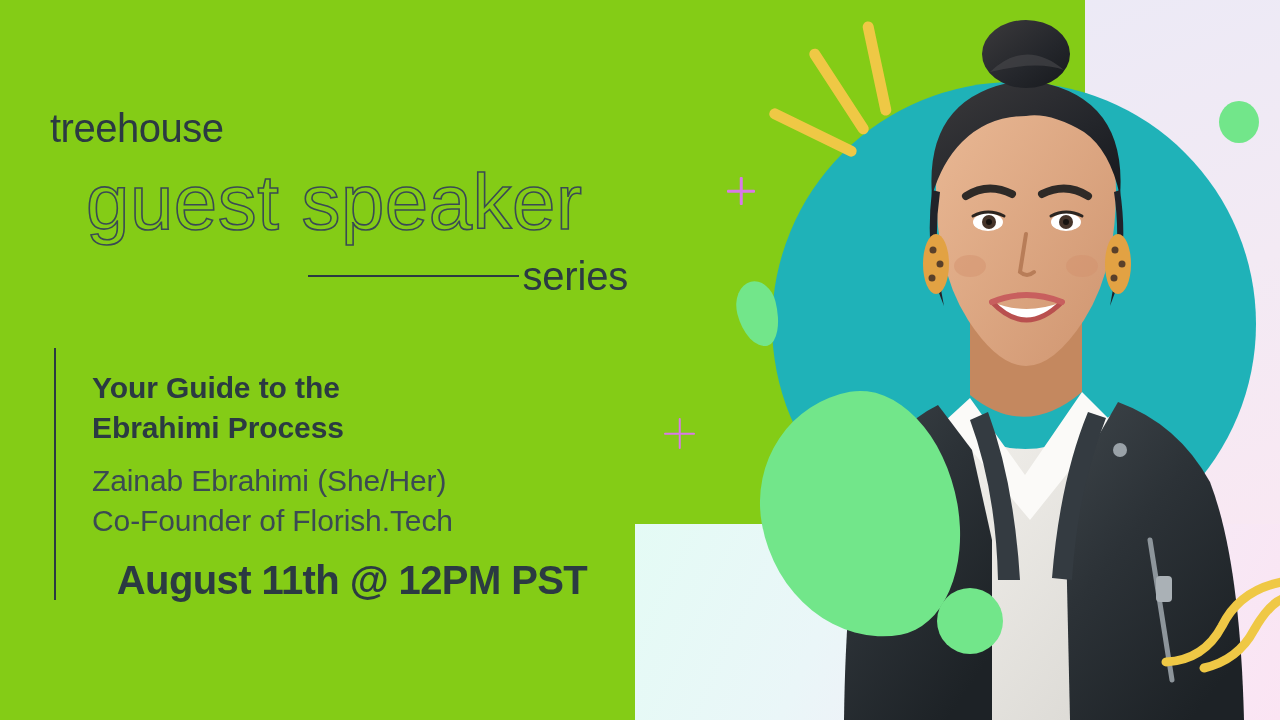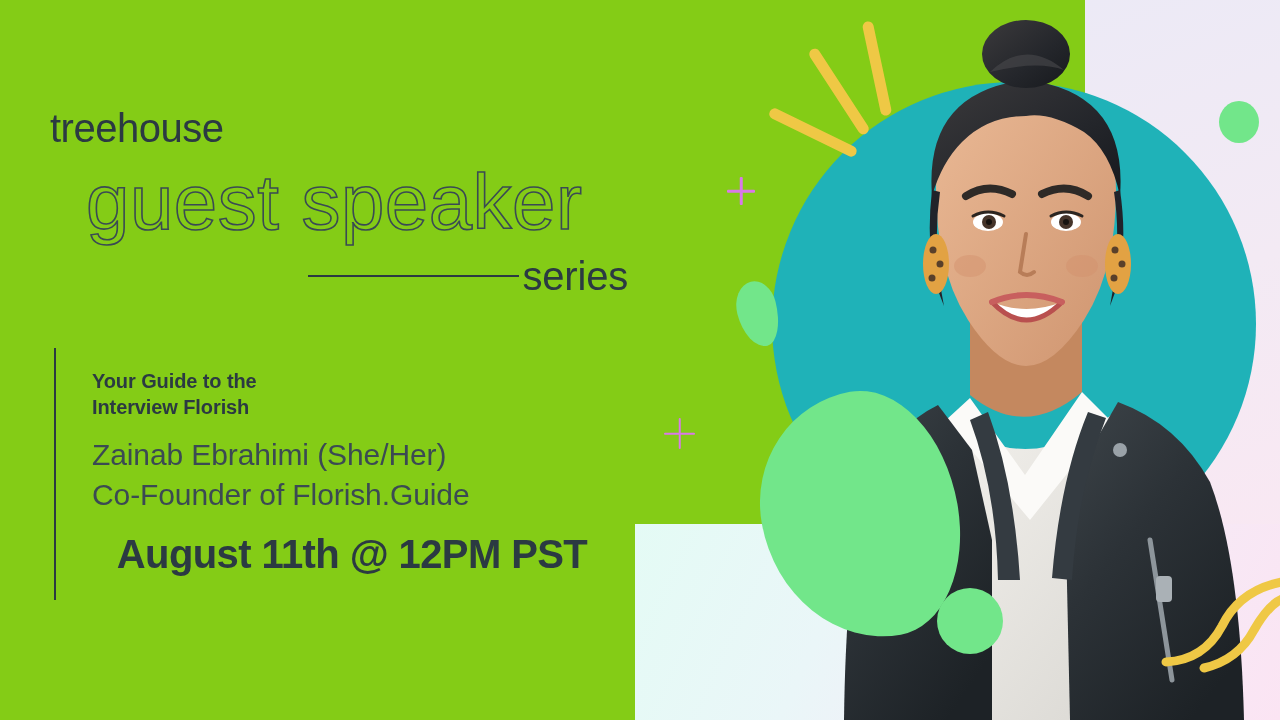--- a/index.html
+++ b/index.html
@@ -185,21 +185,21 @@
     background: #2b3a42;
   }
 
   .detail-block {
     position: absolute;
     left: 92px;
     top: 368px;
     width: 520px;
   }
   .talk-title {
-    font-size: 20px;
+    font-size: 30px;
     font-weight: 600;
     line-height: 1.32;
     color: #2b3a42;
     margin: 0 0 14px 0;
     letter-spacing: -0.1px;
   }
   .speaker-name,
   .speaker-role {
     font-size: 30px;
     font-weight: 400;
@@ -349,20 +349,20 @@
   <div class="series-row">
     <div class="series-rule"></div>
     <div class="series-word">series</div>
   </div>
 
   <div class="vrule"></div>
 
   <div class="detail-block">
     <div class="talk-title">
       <div>Your Guide to the</div>
-      <div>Interview Florish</div>
+      <div>Ebrahimi Process</div>
     </div>
     <p class="speaker-name">Zainab Ebrahimi (She/Her)</p>
-    <p class="speaker-role">Co-Founder of Florish.Guide</p>
+    <p class="speaker-role">Co-Founder of Florish.Tech</p>
     <p class="event-date">August 11th @ 12PM PST</p>
   </div>
 
 </div>
 
 </body></html>

